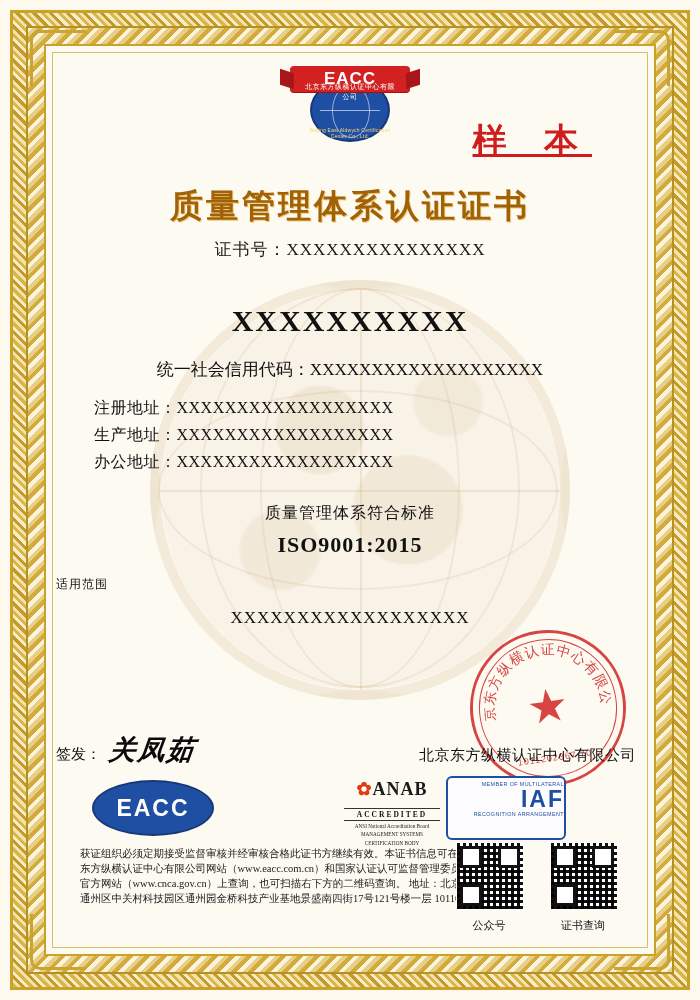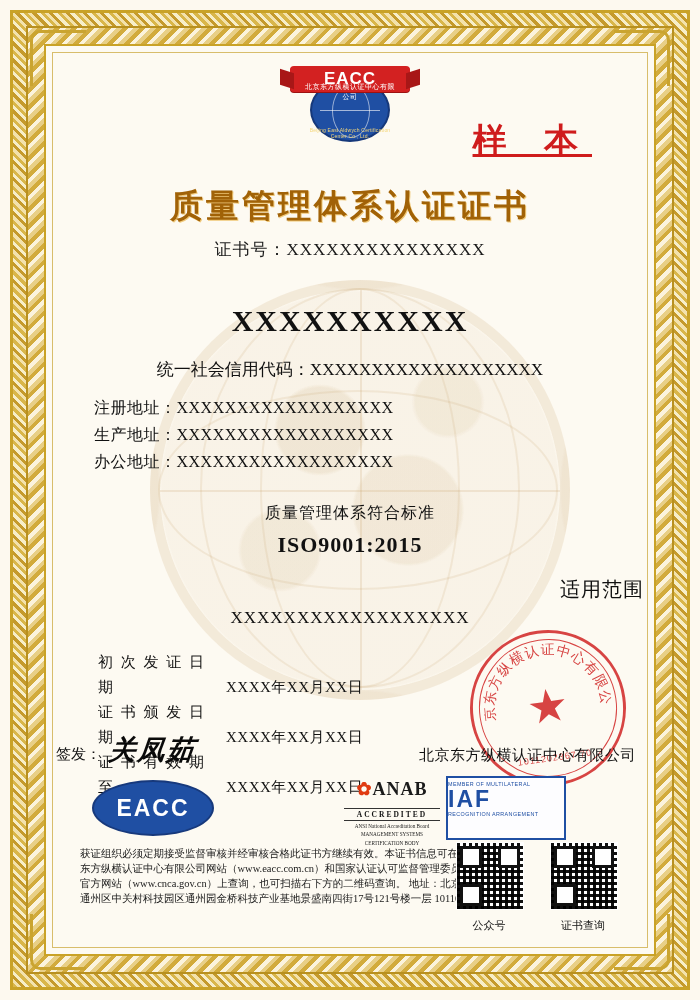--- a/index.html
+++ b/index.html
@@ -302,22 +302,22 @@
     text-align: center;
     font-size: 22px;
     font-weight: bold;
     color: #111;
     letter-spacing: 1px;
   }
   .scope-title {
     position: absolute;
     left: 0; right: 0;
     top: 520px;
-    text-align: right;
-    font-size: 20px;
+    text-align: left;
+    font-size: 12px;
     color: #111;
     letter-spacing: 1px;
   }
   .scope-value {
     position: absolute;
     left: 0; right: 0;
     top: 552px;
     text-align: center;
     font-size: 17px;
     color: #111;
@@ -456,22 +456,22 @@
     border-top: 1px solid #333; border-bottom: 1px solid #333;
     margin-top: 8px; padding: 1px 0;
   }
   .anab-sub2 { font-size: 5.2px; color: #222; margin-top: 1.5px; line-height: 7px; }
 
   .iaf {
     position: absolute;
     left: 390px; top: 2px;
     width: 116px; height: 60px;
     border: 2px solid #1f4fa3;
-    border-radius: 0;
-    text-align: left;
+    border-radius: 6px;
+    text-align: right;
     font-family: "Liberation Sans", sans-serif;
     background: #fdfdff;
   }
   .iaf-top { font-size: 5.4px; color: #1f4fa3; letter-spacing: 0.4px; margin-top: 3px; }
   .iaf-name { font-size: 23px; font-weight: bold; color: #1f4fa3; line-height: 24px; letter-spacing: 2px; }
   .iaf-bottom { font-size: 5.4px; color: #1f4fa3; letter-spacing: 0.4px; }
 
   
   .footer-note {
     position: absolute;
@@ -580,31 +580,20 @@
       <div class="addr-row">
         <span class="label">办公地址：</span><span class="value">XXXXXXXXXXXXXXXXXX</span>
       </div>
     </div>
 
     <div class="standard-intro">质量管理体系符合标准</div>
     <div class="standard-name">ISO9001:2015</div>
     <div class="scope-title">适用范围</div>
     <div class="scope-value">XXXXXXXXXXXXXXXXXX</div>
 
-    <div class="dates">
-      <div class="date-row">
-        <span class="label">初 次 发 证 日 期</span><span class="value">XXXX年XX月XX日</span>
-      </div>
-      <div class="date-row">
-        <span class="label">证 书 颁 发 日 期</span><span class="value">XXXX年XX月XX日</span>
-      </div>
-      <div class="date-row">
-        <span class="label">证 书 有 效 期 至</span><span class="value">XXXX年XX月XX日</span>
-      </div>
-    </div>
 
     <div class="sign-line">
       <span>签发：</span><span class="sign-name">关凤茹</span>
     </div>
 
     <div class="seal">
       <div class="seal-inner-ring"></div>
       <svg class="seal-arc" viewBox="0 0 128 128">
         <defs>
           <path id="arcpath" d="M 10,64 A 54,54 0 0 1 118,64"></path>

